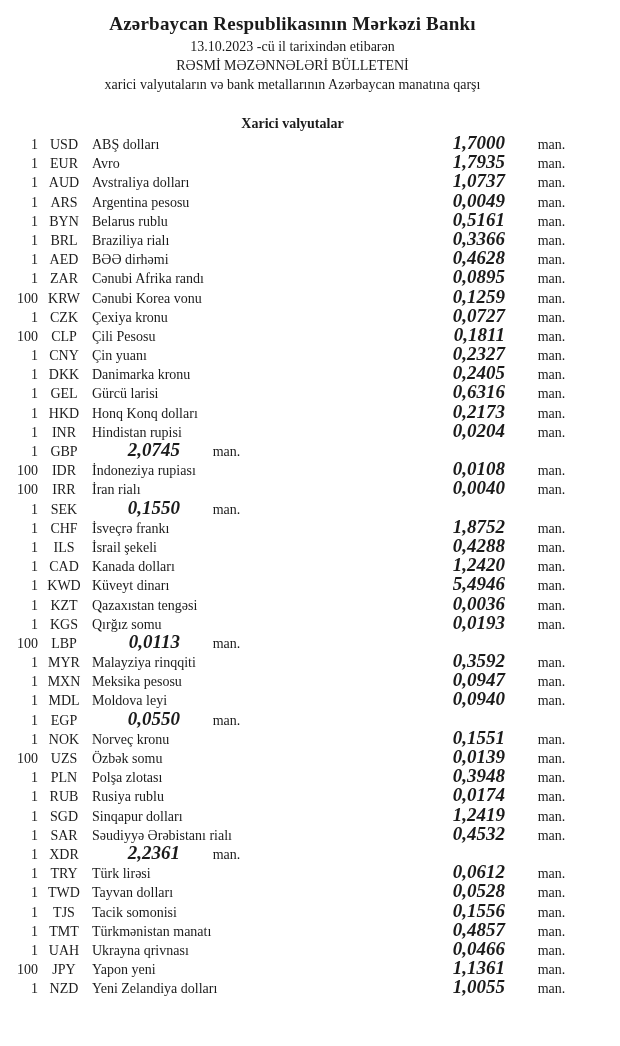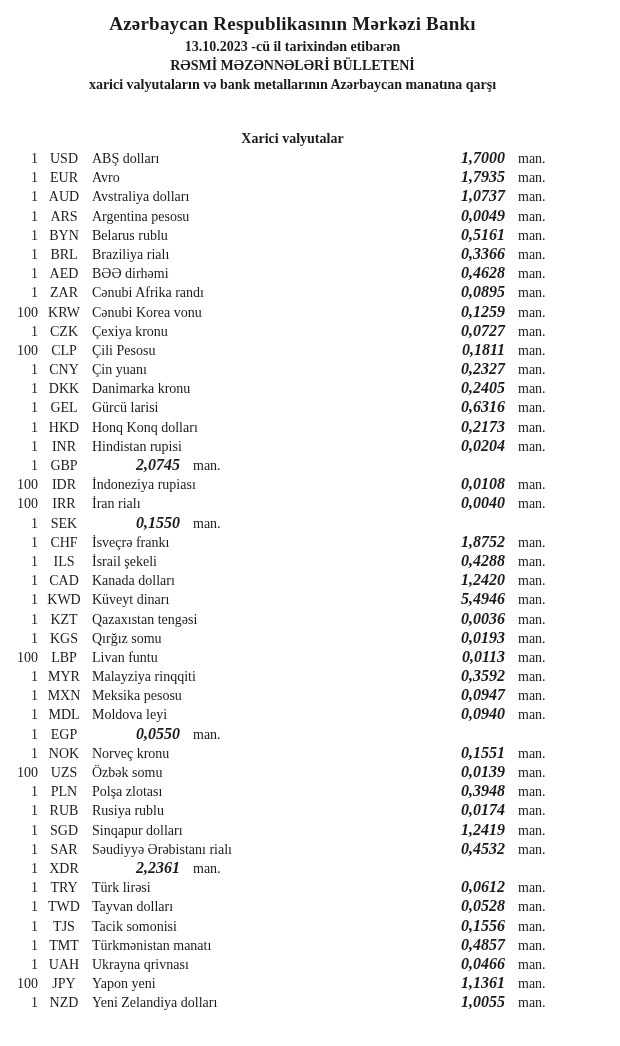--- a/index.html
+++ b/index.html
@@ -19,44 +19,44 @@
   }
   .header { padding-top: 11px; text-align: center; }
   .title {
     font-size: 19px;
     font-weight: bold;
     line-height: 26px;
     letter-spacing: 0.2px;
   }
   .hline {
     font-size: 14px;
-    font-weight: bold;
+    font-weight: normal;
     line-height: 19px;
   }
   .section-title {
-    margin-top: 35px;
+    margin-top: 20px;
     text-align: center;
     font-size: 14px;
     font-weight: bold;
     line-height: 19px;
   }
   .rates-table { margin-top: 0; }
   .rate-row {
     display: flex;
     height: 19.2px;
     align-items: baseline;
     font-size: 14px;
     line-height: 19.2px;
     white-space: nowrap;
   }
   .cell-qty   { width: 38px;  text-align: right; }
   .cell-code  { width: 52px;  text-align: center; }
   .cell-name  { flex: 1; padding-left: 2px; overflow: hidden; }
-  .cell-rate  { width: 90px;  text-align: right; font-weight: bold; font-style: italic; font-size: 16px; }
-  .cell-unit  { width: 80px;  padding-left: 13px; }
+  .cell-rate  { width: 90px;  text-align: right; font-weight: bold; font-style: italic; font-size: 19px; }
+  .cell-unit  { width: 80px;  padding-left: 13px; text-align: center; }
 </style>
 </head>
 <body>
 
 <div class="page">
   <div class="header">
     <div class="title">Azərbaycan Respublikasının Mərkəzi Bankı</div>
     <div class="hline">13.10.2023 -cü il tarixindən etibarən</div>
     <div class="hline">RƏSMİ MƏZƏNNƏLƏRİ BÜLLETENİ</div>
     <div class="hline">xarici valyutaların və bank metallarının Azərbaycan manatına qarşı</div>
@@ -241,21 +241,20 @@
       <div class="rate-row">
         <span class="cell-qty">1</span>
         <span class="cell-code">KGS</span>
         <span class="cell-name">Qırğız somu</span>
         <span class="cell-rate">0,0193</span>
         <span class="cell-unit">man.</span>
       </div>
       <div class="rate-row">
         <span class="cell-qty">100</span>
         <span class="cell-code">LBP</span>
-        <span class="cell-name">Livan funtu</span>
         <span class="cell-rate">0,0113</span>
         <span class="cell-unit">man.</span>
       </div>
       <div class="rate-row">
         <span class="cell-qty">1</span>
         <span class="cell-code">MYR</span>
         <span class="cell-name">Malayziya rinqqiti</span>
         <span class="cell-rate">0,3592</span>
         <span class="cell-unit">man.</span>
       </div>

